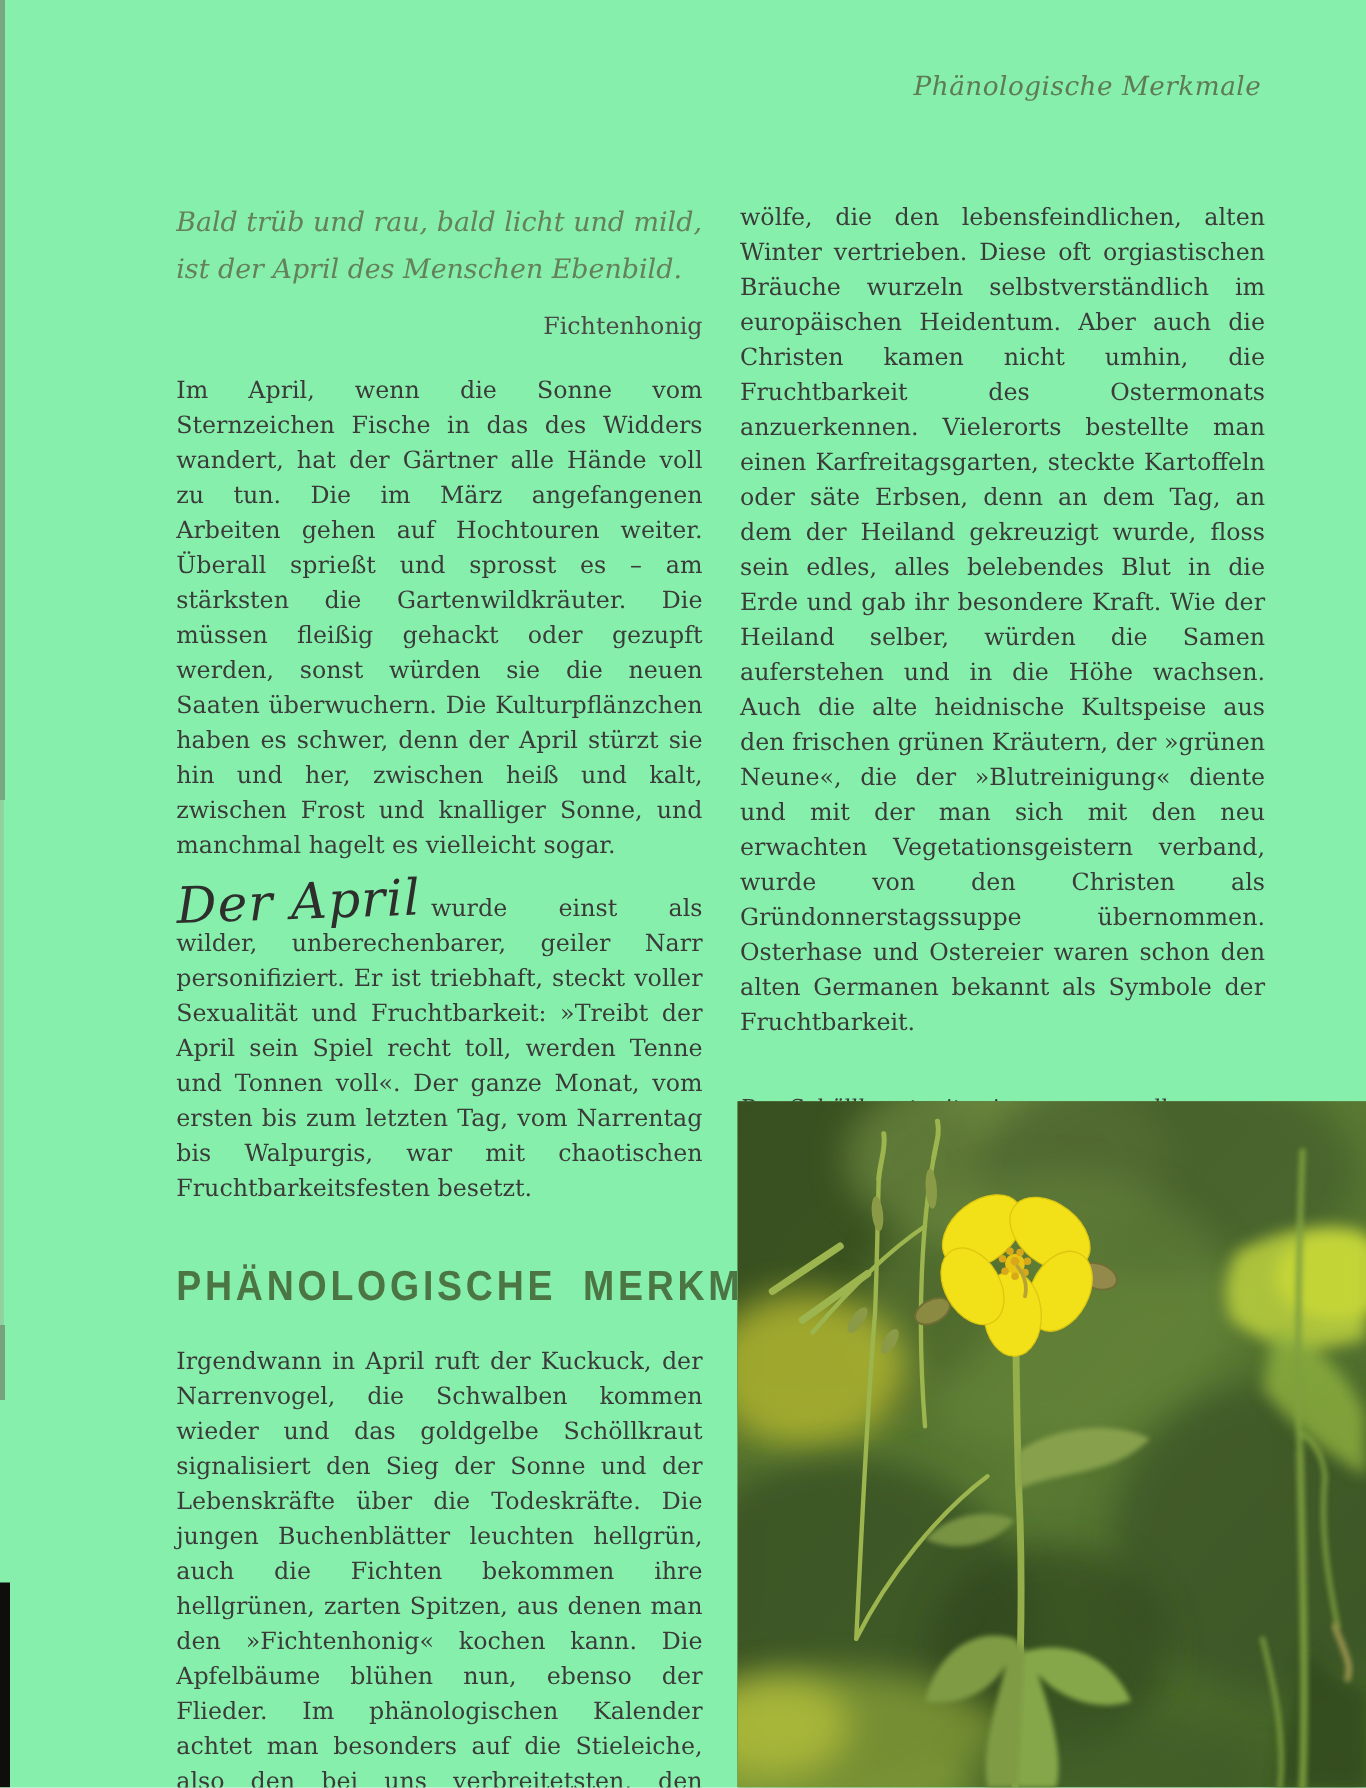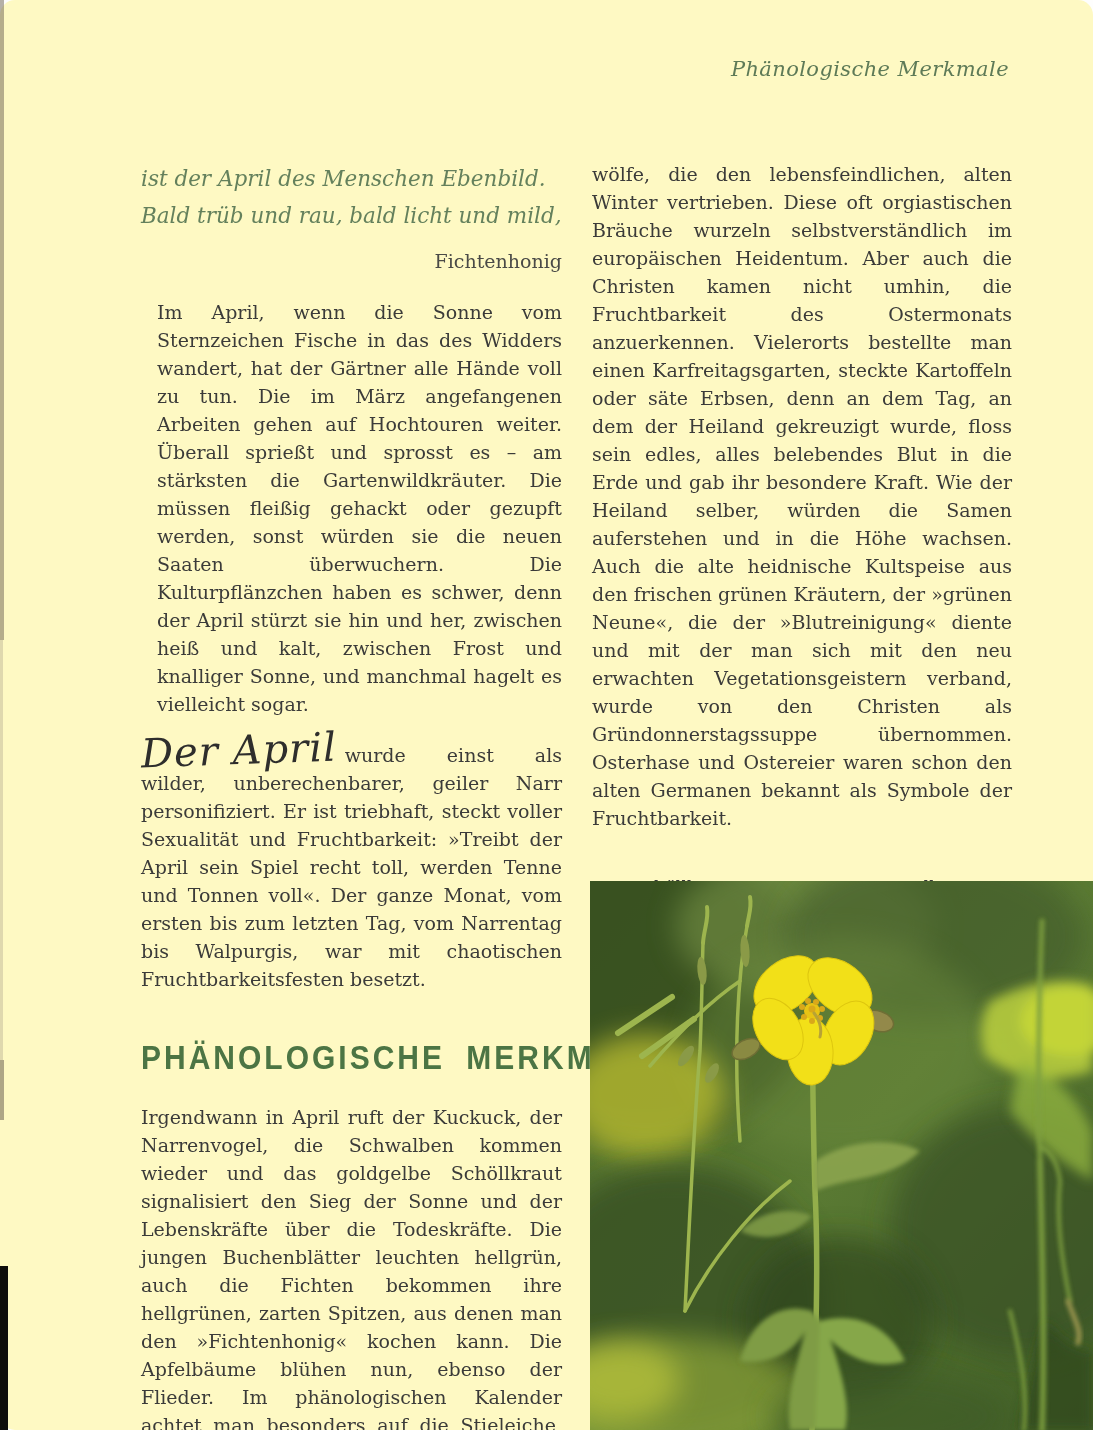--- a/index.html
+++ b/index.html
@@ -1,20 +1,20 @@
 <!DOCTYPE html>
 <html lang="de"><head>
 <meta charset="utf-8">
 <style>
   html,body{margin:0;padding:0;}
   body{
     width:1093px;height:1430px;position:relative;background:#fefefdff;
     font-family:"DejaVu Serif", serif;color:#3b3b39;overflow:hidden;
   }
-  .page{position:absolute;inset:0;background:#fef9c3;border-radius:15px;}
+  .page{position:absolute;inset:0;background:#86efac;}
   
   .edge-strip{position:absolute;left:0;}
   .edge-a{top:0;width:4px;height:640px;background:#6b6253;opacity:.5;}
   .edge-b{top:640px;width:3px;height:420px;background:#a79c88;opacity:.35;}
   .edge-d{top:1060px;width:4px;height:60px;background:#6b6253;opacity:.55;}
   .edge-c{top:1266px;width:8px;height:164px;background:#0f0e0c;}
 
   .running-header{
     position:absolute;top:57px;right:84px;
     font-style:italic;font-size:21px;color:#5e7a57;letter-spacing:.4px;
@@ -27,21 +27,21 @@
   .quote{
     font-style:italic;font-size:21.5px;line-height:37px;color:#64805c;
   }
   .attribution{
     margin-top:16px;text-align:right;font-size:19px;color:#4a4a47;
   }
   .body-text{
     font-size:19px;line-height:28px;text-align:justify;color:#3b3b39;
     hyphens:auto;-webkit-hyphens:auto;margin:0;
   }
-  .p1{margin-top:26px;margin-left:16px;}
+  .p1{margin-top:26px;}
   .p2{margin-top:16px;}
   .p3{margin-top:30px;}
   .script{
     font-style:italic;font-size:40px;line-height:28px;
     display:inline-block;transform:rotate(-2deg);margin-right:8px;
     position:relative;top:2px;color:#2e2e2c;letter-spacing:1px;
   }
   .section-heading{
     margin-top:46px;margin-bottom:0;
     font-family:"Liberation Sans", sans-serif;font-weight:bold;
@@ -67,22 +67,22 @@
 
   <div class="edge-strip edge-a"></div>
   <div class="edge-strip edge-b"></div>
   <div class="edge-strip edge-d"></div>
   <div class="edge-strip edge-c"></div>
 
   <div class="running-header">Phänologische Merkmale</div>
 
   <div class="col col-left">
     <div class="quote">
+      <div>Bald trüb und rau, bald licht und mild,</div>
       <div>ist der April des Menschen Ebenbild.</div>
-      <div>Bald trüb und rau, bald licht und mild,</div>
     </div>
     <div class="attribution">Fichtenhonig</div>
 
     <p class="body-text p1">Im April, wenn die Sonne vom Sternzeichen Fische in das des Widders wandert, hat der Gärtner alle Hände voll zu tun. Die im März angefangenen Arbeiten gehen auf Hochtouren weiter. Überall sprießt und sprosst es – am stärksten die Gartenwildkräuter. Die müssen fleißig gehackt oder gezupft werden, sonst würden sie die neuen Saaten überwuchern. Die Kulturpflänzchen haben es schwer, denn der April stürzt sie hin und her, zwischen heiß und kalt, zwischen Frost und knalliger Sonne, und manchmal hagelt es vielleicht sogar.</p>
 
     <p class="body-text p2"><span class="script">Der April</span><span>wurde einst als wilder, unberechenbarer, geiler Narr personifiziert. Er ist triebhaft, steckt voller Sexualität und Fruchtbarkeit: »Treibt der April sein Spiel recht toll, werden Tenne und Tonnen voll«. Der ganze Monat, vom ersten bis zum letzten Tag, vom Narrentag bis Walpurgis, war mit chaotischen Fruchtbarkeitsfesten besetzt.</span></p>
 
     <h2 class="section-heading">PHÄNOLOGISCHE MERKMALE</h2>
 
     <p class="body-text p3">Irgendwann in April ruft der Kuckuck, der Narrenvogel, die Schwalben kommen wieder und das goldgelbe Schöllkraut signalisiert den Sieg der Sonne und der Lebenskräfte über die Todeskräfte. Die jungen Buchenblätter leuchten hellgrün, auch die Fichten bekommen ihre hellgrünen, zarten Spitzen, aus denen man den »Fichtenhonig« kochen kann. Die Apfelbäume blühen nun, ebenso der Flieder. Im phänologischen Kalender achtet man besonders auf die Stieleiche, also den bei uns verbreitetsten, den »normalen« Eichenbaum: Wenn ihre Blätter erscheinen, ist der Vollfrühling da.</p>

